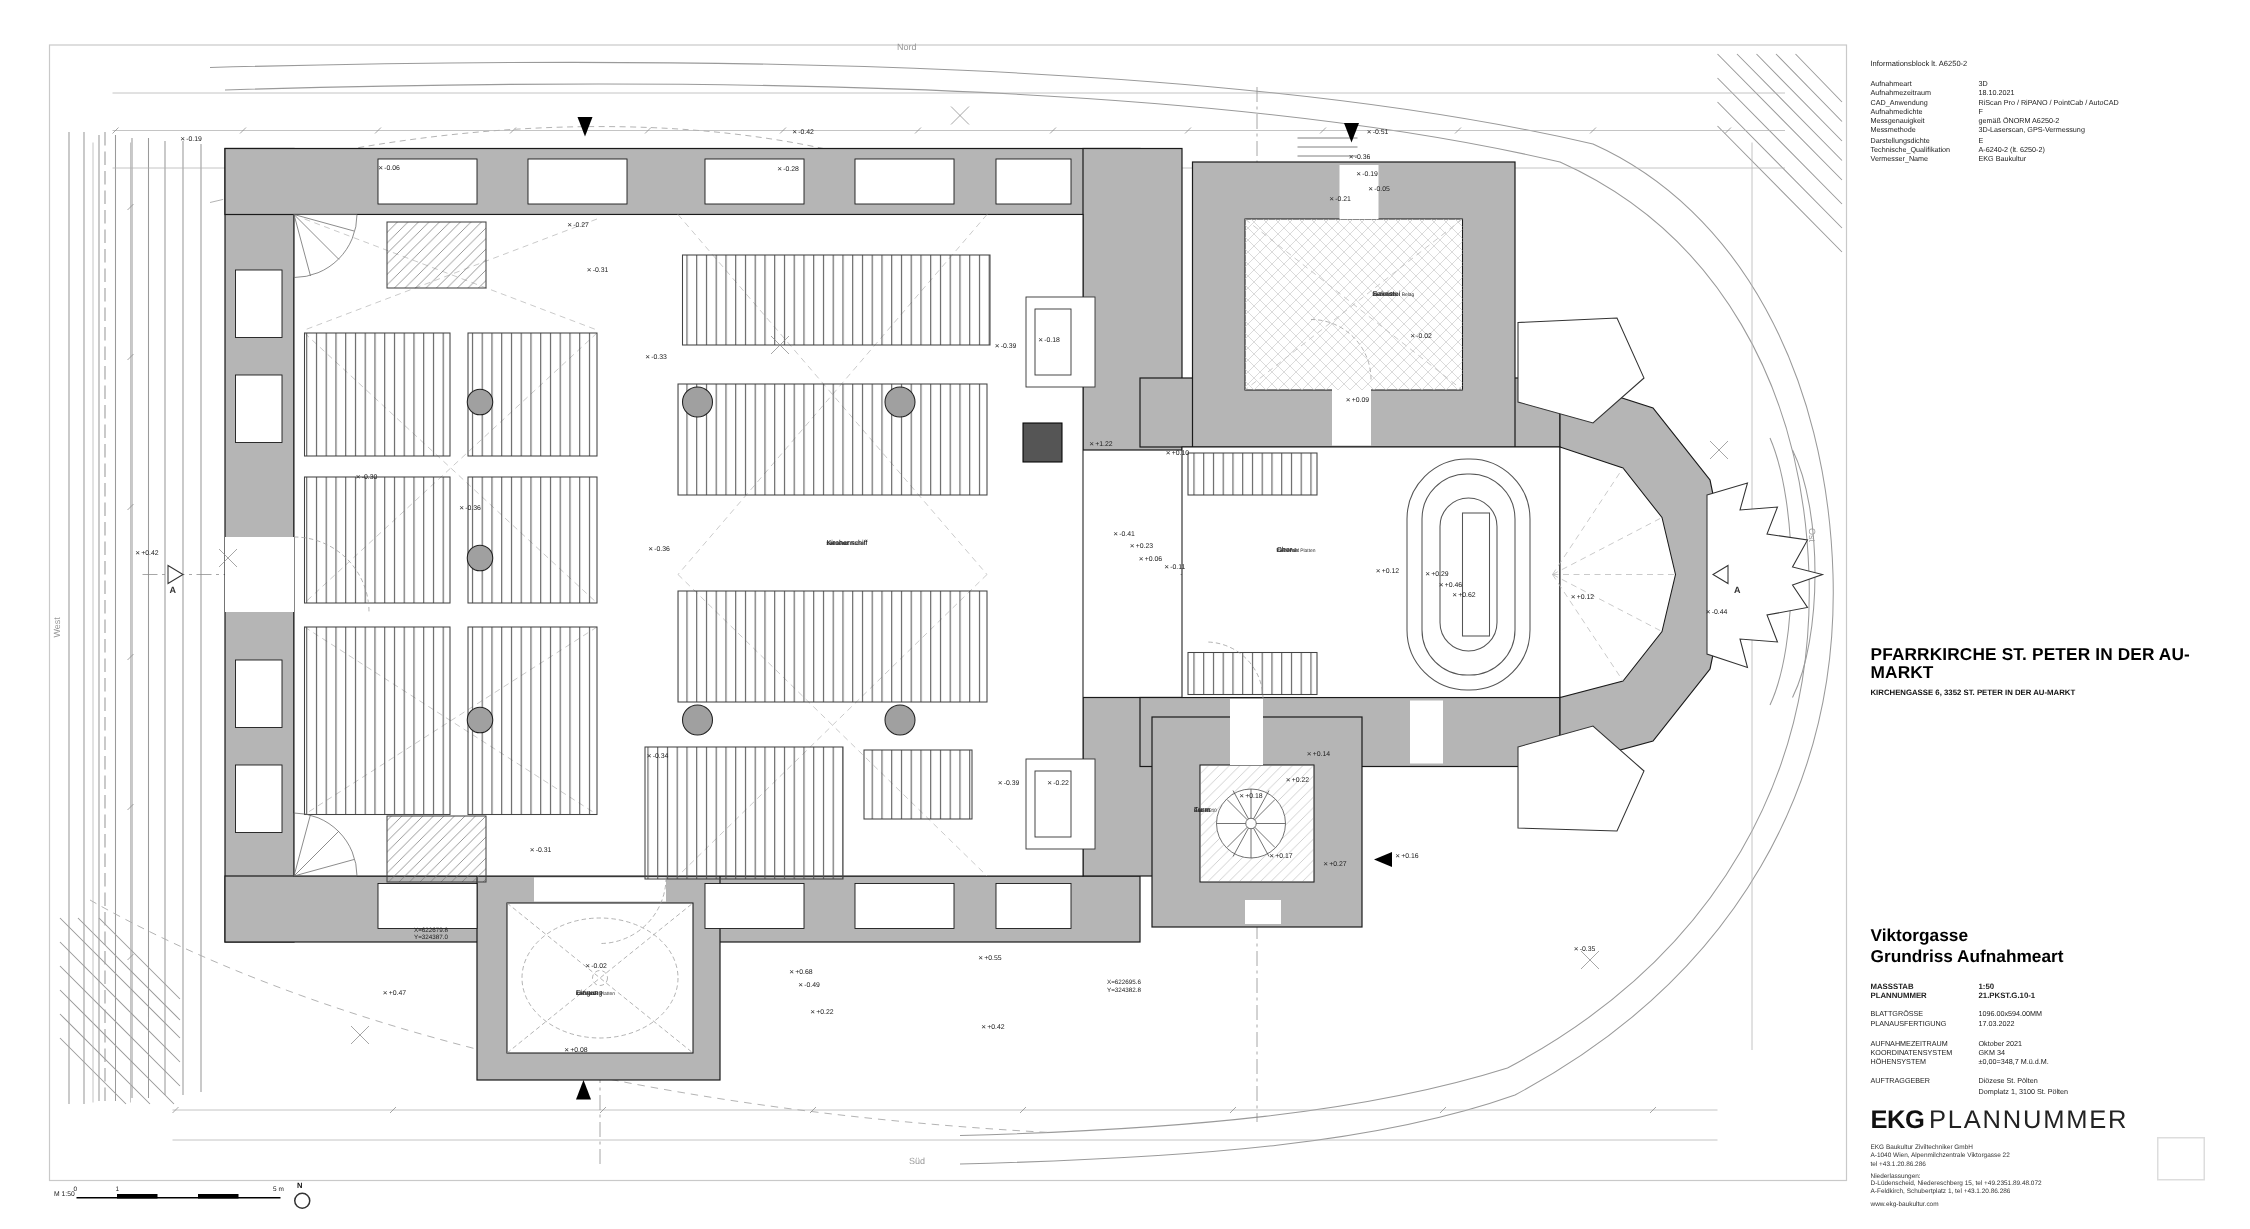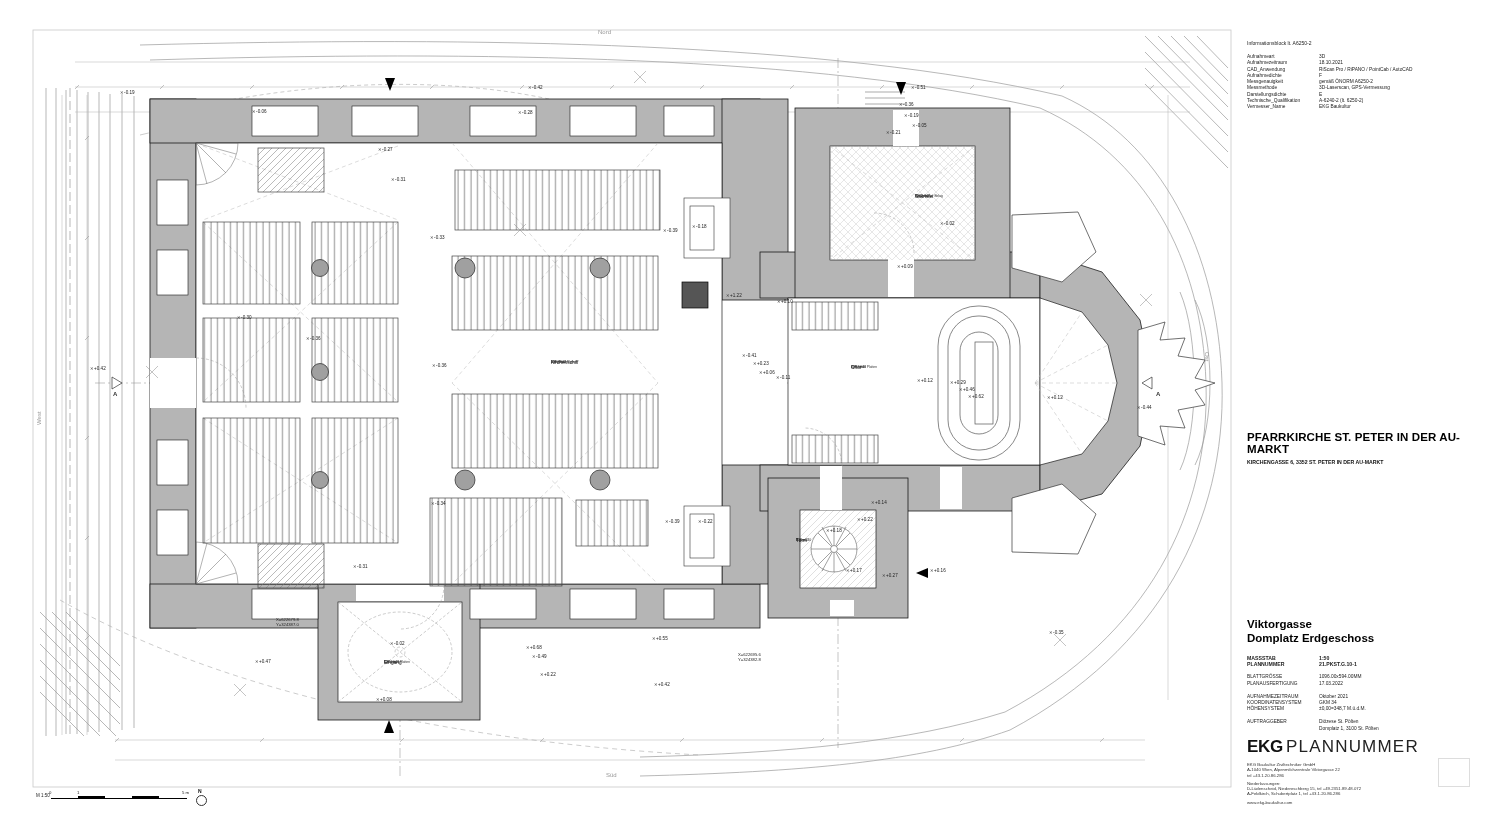--- a/index.html
+++ b/index.html
@@ -437,21 +437,21 @@
         </div>
     </section>
 
     <section class="col-pad" id="project-block">
       <div id="project-title">PFARRKIRCHE ST. PETER IN DER AU-MARKT</div>
       <div id="project-address">KIRCHENGASSE 6, 3352 ST. PETER IN DER AU-MARKT</div>
     </section>
 
     <section class="col-pad" id="doc-block">
       <div id="doc-title">Viktorgasse</div>
-      <div id="doc-subtitle">Domplatz Erdgeschoss</div>
+      <div id="doc-subtitle">Grundriss Aufnahmeart</div>
       <div id="tb-rows">
           <div class="tgroup bold">
             <div class="trow">
               <span class="tlab">MASSSTAB</span>
               <span class="tval">1:50</span>
             </div>
             <div class="trow">
               <span class="tlab">PLANNUMMER</span>
               <span class="tval">21.PKST.G.10-1</span>
             </div>

